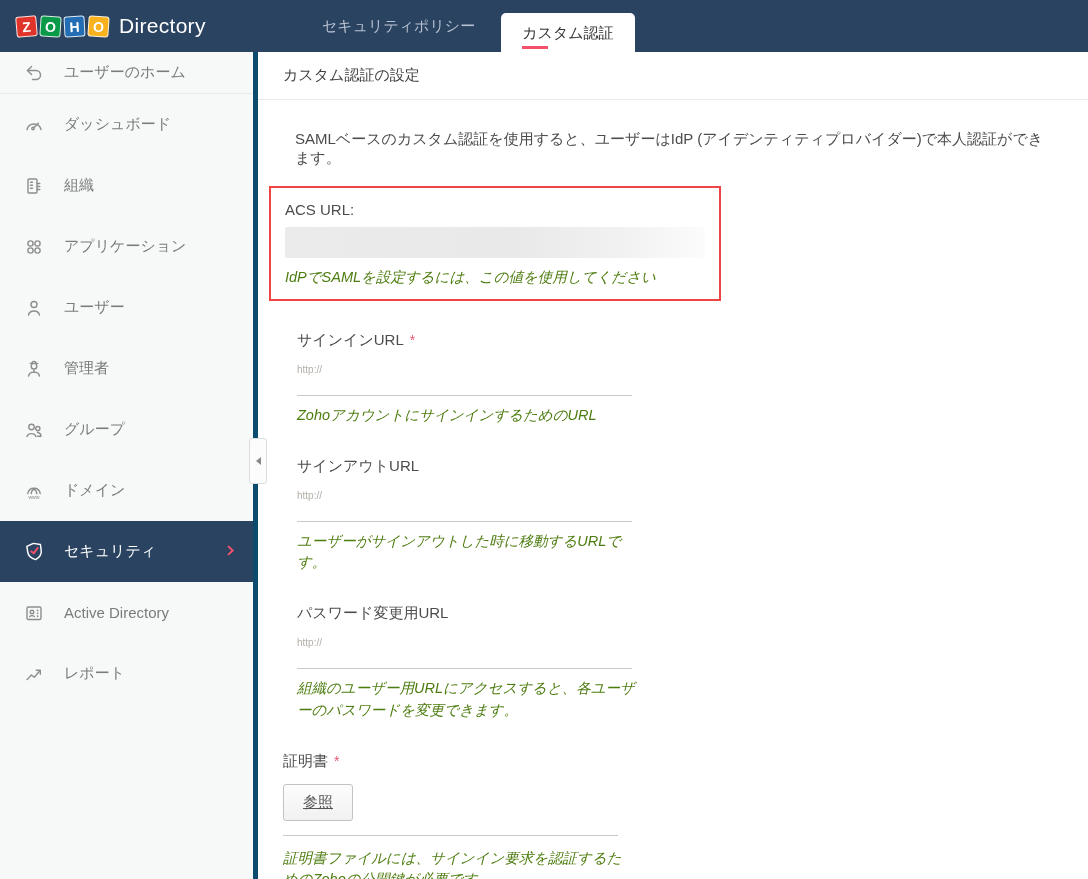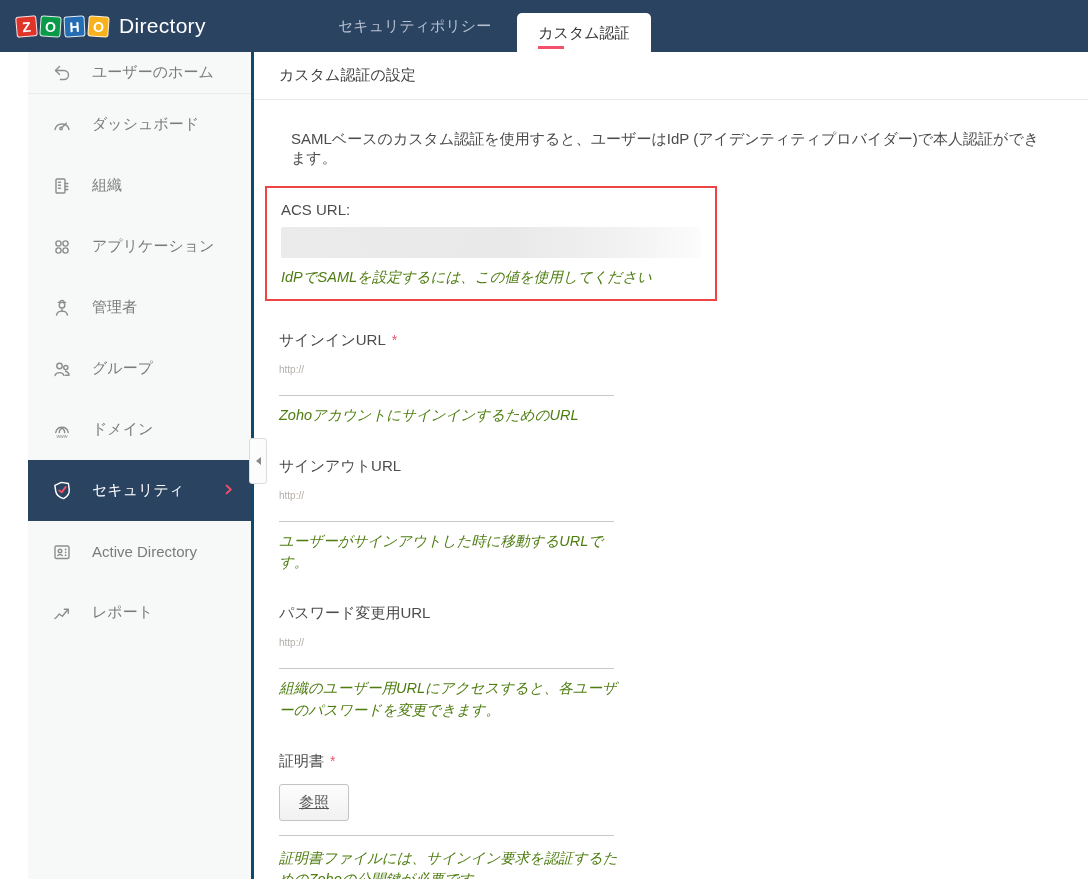--- a/index.html
+++ b/index.html
@@ -21,40 +21,39 @@
     width:21px; height:21px; border-radius:3px; color:#fff; font-weight:bold;
     font-size:14px; display:flex; align-items:center; justify-content:center;
     border:1.5px solid rgba(255,255,255,.85);
   }
   .tile.t0 { background:#e0342b; transform:rotate(-5deg); }
   .tile.t1 { background:#089949; transform:rotate(4deg); }
   .tile.t2 { background:#226db4; transform:rotate(-3deg); }
   .tile.t3 { background:#f9b21d; transform:rotate(4deg); }
   .product-name { color:#fff; font-size:21px; margin-left:10px; letter-spacing:.3px; }
 
-  .tabs { position:absolute; left:312px; top:0; height:52px; display:flex; }
+  .tabs { position:absolute; left:296px; top:0; height:52px; display:flex; }
   .tab {
     color:#b7c1d2; font-size:15px; padding:0 26px; line-height:52px; cursor:pointer;
     white-space:nowrap;
   }
   .tab.active {
     background:#fff; color:#333; margin-top:13px; line-height:39px; height:39px;
     border-radius:5px 5px 0 0; position:relative; padding:0 21px;
   }
   .tab-underline {
     position:absolute; left:21px; bottom:3px; width:26px; height:3px; background:#f4506c;
   }
 
   
   .shell { display:flex; height:827px; position:relative; }
 
   .sidebar {
-    width:226px; background:#f7f8f8; border-right:3px solid #0c4a6e; flex-shrink:0;
+    width:258px; background:#f7f8f8; border-right:5px solid #0c4a6e; flex-shrink:0;
     padding-top:0;
-    margin-left:28px;
   }
   .nav-item {
     height:61px; display:flex; align-items:center; padding-left:23px;
     color:#7b7b7b; font-size:15px; cursor:pointer;
   }
   .nav-item.first { height:42px; border-bottom:1px solid #ebebeb; }
   .nav-item .nav-icon { width:22px; height:22px; margin-right:19px; display:flex; align-items:center; justify-content:center; flex-shrink:0; }
   .nav-item svg { stroke:#8d8d8d; fill:none; stroke-width:1.4; stroke-linecap:round; stroke-linejoin:round; }
   .nav-item svg text { stroke:none; fill:#8d8d8d; }
   .nav-item.active { background:#2a4361; color:#fff; position:relative; }
@@ -81,21 +80,21 @@
 
   .acs-box { border:2px solid #ef4444; width:452px; margin-left:-14px; padding:13px 14px 10px; }
   .acs-label { color:#4c4c4c; font-size:15px; }
   .acs-redacted {
     margin-top:9px; height:31px; width:420px; border-radius:2px;
     background:linear-gradient(90deg,#ebebeb 0%,#e9e9e9 55%,#f2f2f2 82%,#fcfcfc 100%);
   }
   .helper { margin-top:9px; font-style:italic; color:#4d7c0f; font-size:14.5px; max-width:352px; line-height:1.5; }
   .acs-box .helper { max-width:none; }
 
-  .field { margin-top:30px; }
+  .field { margin-top:30px;margin-left:14px; }
   .field-label { color:#4c4c4c; font-size:15px; }
   .asterisk { color:#e5566f; margin-left:6px; font-size:14px; }
   .field input {
     display:block; margin-top:11px; width:335px; border:none; border-bottom:1px solid #c9c9c9;
     padding:3px 0 20px; font-size:10px; color:#ec4899; background:transparent; outline:none;
     font-family:inherit;
   }
   .field input::placeholder { color:#b4afa9; opacity:1; }
 
   .cert { margin-top:30px; }
@@ -172,20 +171,29 @@
           <svg width="20" height="20" viewBox="0 0 20 20">
               <circle cx="6.5" cy="6.5" r="2.6"></circle>
               <circle cx="13.5" cy="6.5" r="2.6"></circle>
               <circle cx="6.5" cy="13.5" r="2.6"></circle>
               <circle cx="13.5" cy="13.5" r="2.6"></circle>
             </svg>
         </span>
         <span>アプリケーション</span>
       </div>
 
+      <div class="nav-item">
+        <span class="nav-icon">
+          <svg width="20" height="20" viewBox="0 0 20 20">
+              <circle cx="10" cy="6.5" r="3"></circle>
+              <path d="M4.5 17 a5.6 5 0 0 1 11 0"></path>
+            </svg>
+        </span>
+        <span>ユーザー</span>
+      </div>
 
       <div class="nav-item">
         <span class="nav-icon">
           <svg width="20" height="20" viewBox="0 0 20 20">
               <circle cx="10" cy="7.2" r="2.8"></circle>
               <path d="M6.3 4.4 h7.4"></path>
               <path d="M8 4.2 a2 1.8 0 0 1 4 0"></path>
               <path d="M4.5 17 a5.6 4.8 0 0 1 11 0"></path>
               <path d="M10 11 v2.5"></path>
             </svg>

